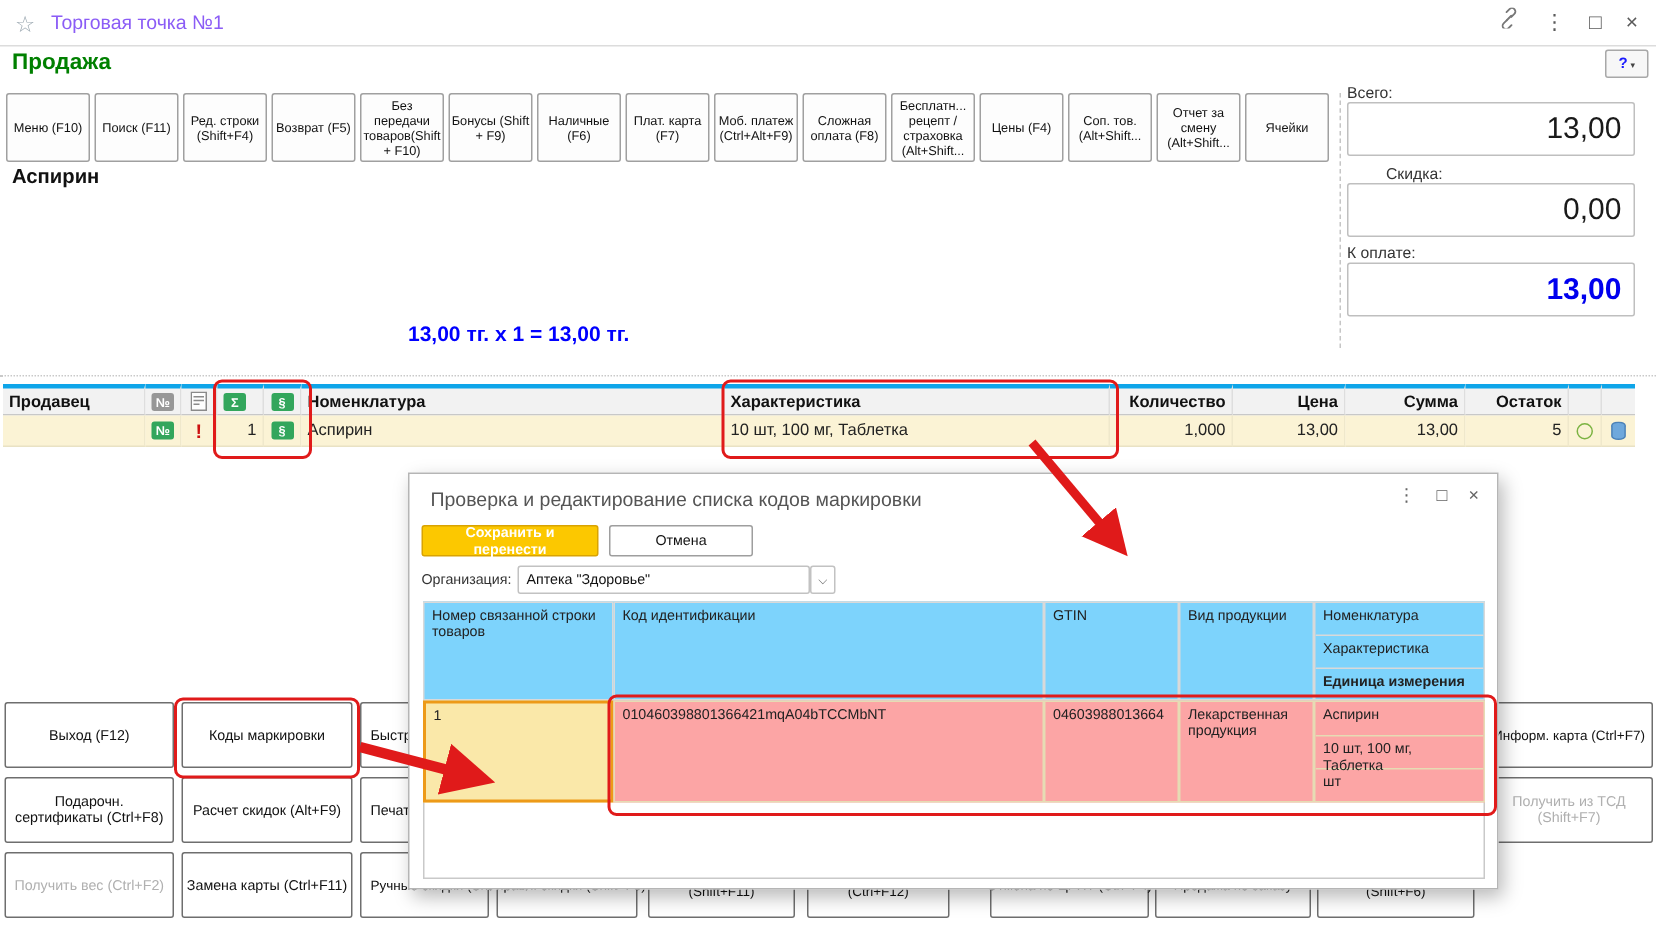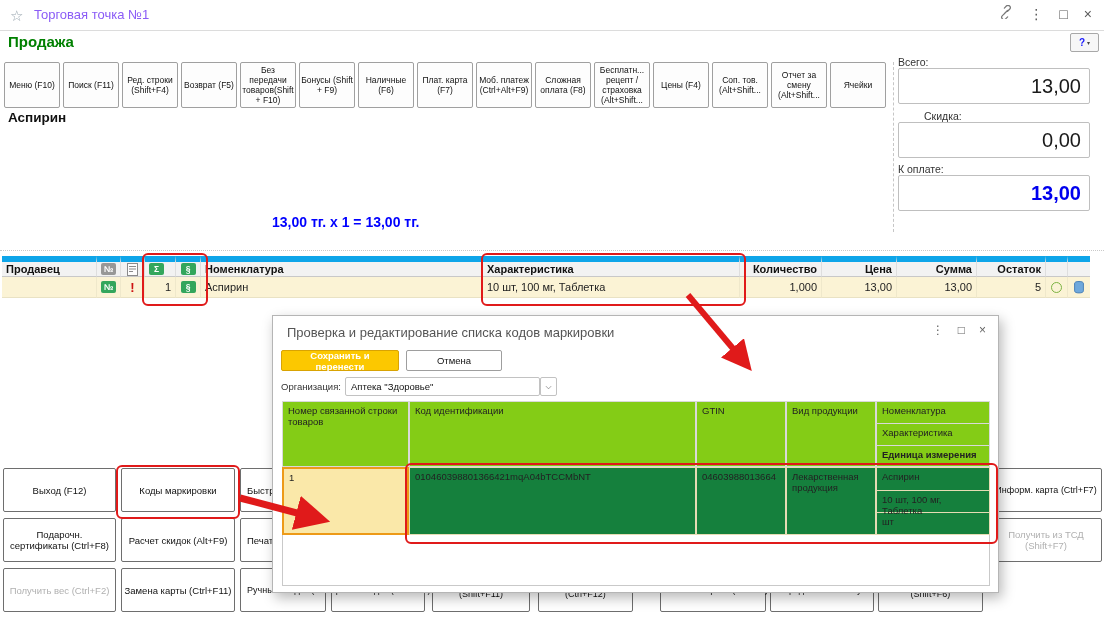--- a/index.html
+++ b/index.html
@@ -29,21 +29,21 @@
   .tlabel{font-size:10.5px;color:#333;}
   .tbox{width:192px;height:36px;border:1px solid #bfbfbf;border-radius:2px;background:#fff;
         display:flex;align-items:center;justify-content:flex-end;padding-right:8px;
         box-sizing:border-box;font-size:20px;color:#1a1a1a;}
   .blue{color:#0000ee;font-weight:bold;}
   .priceline{left:272px;top:214px;font-size:14px;font-weight:bold;color:#0000ff;}
   .dottedh{left:0;top:250px;width:1104px;border-top:1px dotted #c9c9c9;height:0;}
   
   .itable{left:2px;top:256px;width:1088px;font-size:11px;}
   .irow{display:flex;}
-  .ihead .cell{background:#f2f2f2;font-weight:bold;border-top:6px solid #0ea5e9;
+  .ihead .cell{background:#f2f2f2;font-weight:bold;border-top:3px solid #0ea5e9;
                border-bottom:1px solid #c8c8c8;border-right:1px solid #dedede;color:#111;}
   .idata .cell{background:#fbf3d5;border-bottom:1px solid #e9e2c4;border-right:1px solid #efe8cb;}
   .cell{height:21px;display:flex;align-items:center;padding:0 4px;box-sizing:border-box;overflow:hidden;}
   .c-seller{width:95px;}.c-i1{width:24px;justify-content:center;}.c-i2{width:24px;justify-content:center;}
   .c-sum{width:31px;justify-content:flex-end;}.c-i3{width:25px;justify-content:center;}
   .c-nom{width:282px;}.c-char{width:257px;}
   .c-qty{width:82px;justify-content:flex-end;}.c-price{width:75px;justify-content:flex-end;}
   .c-amt{width:80px;justify-content:flex-end;}.c-stock{width:69px;justify-content:flex-end;}
   .c-i4{width:22px;justify-content:center;}.c-i5{width:22px;justify-content:center;border-right:none!important;}
   .badge{display:inline-flex;align-items:center;justify-content:center;width:15px;height:12px;
@@ -69,23 +69,23 @@
         border-radius:2px;color:#fff;font-size:9.5px;font-weight:bold;
         display:flex;align-items:center;justify-content:center;}
   .cbtn{left:133px;top:34px;width:96px;height:21px;background:#fff;border:1px solid #9e9e9e;
         border-radius:2px;font-size:9.5px;display:flex;align-items:center;justify-content:center;color:#111;}
   .orglabel{left:8px;top:65px;font-size:9.5px;color:#333;}
   .orginput{left:72px;top:61px;width:195px;height:19px;border:1px solid #c2c2c2;border-radius:2px;
             font-size:9.5px;display:flex;align-items:center;padding-left:5px;box-sizing:border-box;color:#111;}
   .orgbtn{left:267px;top:61px;width:17px;height:19px;border:1px solid #c2c2c2;border-radius:2px;
           display:flex;align-items:center;justify-content:center;font-size:8px;color:#555;box-sizing:border-box;}
   .mtable{left:9px;top:85px;width:708px;font-size:9.5px;color:#222;}
-  .mtable .hcell{background:#84cc16;border:1px solid #d9d9d9;box-sizing:border-box;
+  .mtable .hcell{background:#7dd3fc;border:1px solid #d9d9d9;box-sizing:border-box;
                  padding:3px 5px;overflow:hidden;}
-  .mtable .dcell{background:#15803d;border:1px solid #e6dcb4;box-sizing:border-box;
+  .mtable .dcell{background:#fca5a5;border:1px solid #e6dcb4;box-sizing:border-box;
                  padding:3px 5px;overflow:hidden;}
   .mc1{width:127px;}.mc2{width:287px;}.mc3{width:90px;}.mc4{width:90px;}.mc5{width:114px;}
   .mrow{display:flex;}
   .stack3 > div{height:22px;box-sizing:border-box;padding:3px 5px;border-bottom:1px solid #d9d9d9;}
   .stack3d > div{height:22.6px;box-sizing:border-box;padding:3px 5px;border-bottom:1px solid #e6dcb4;}
   .selcell{background:#fae8a9!important;border:2px solid #ed9a18!important;}
   .mtablebox{left:9px;top:85px;width:708px;height:185px;border:1px solid #c9c9c9;box-sizing:border-box;}
   
   .redbox{border:2px solid #e01a1a;border-radius:6px;pointer-events:none;z-index:5;background:transparent;}
   .redbox.top{z-index:20;}

